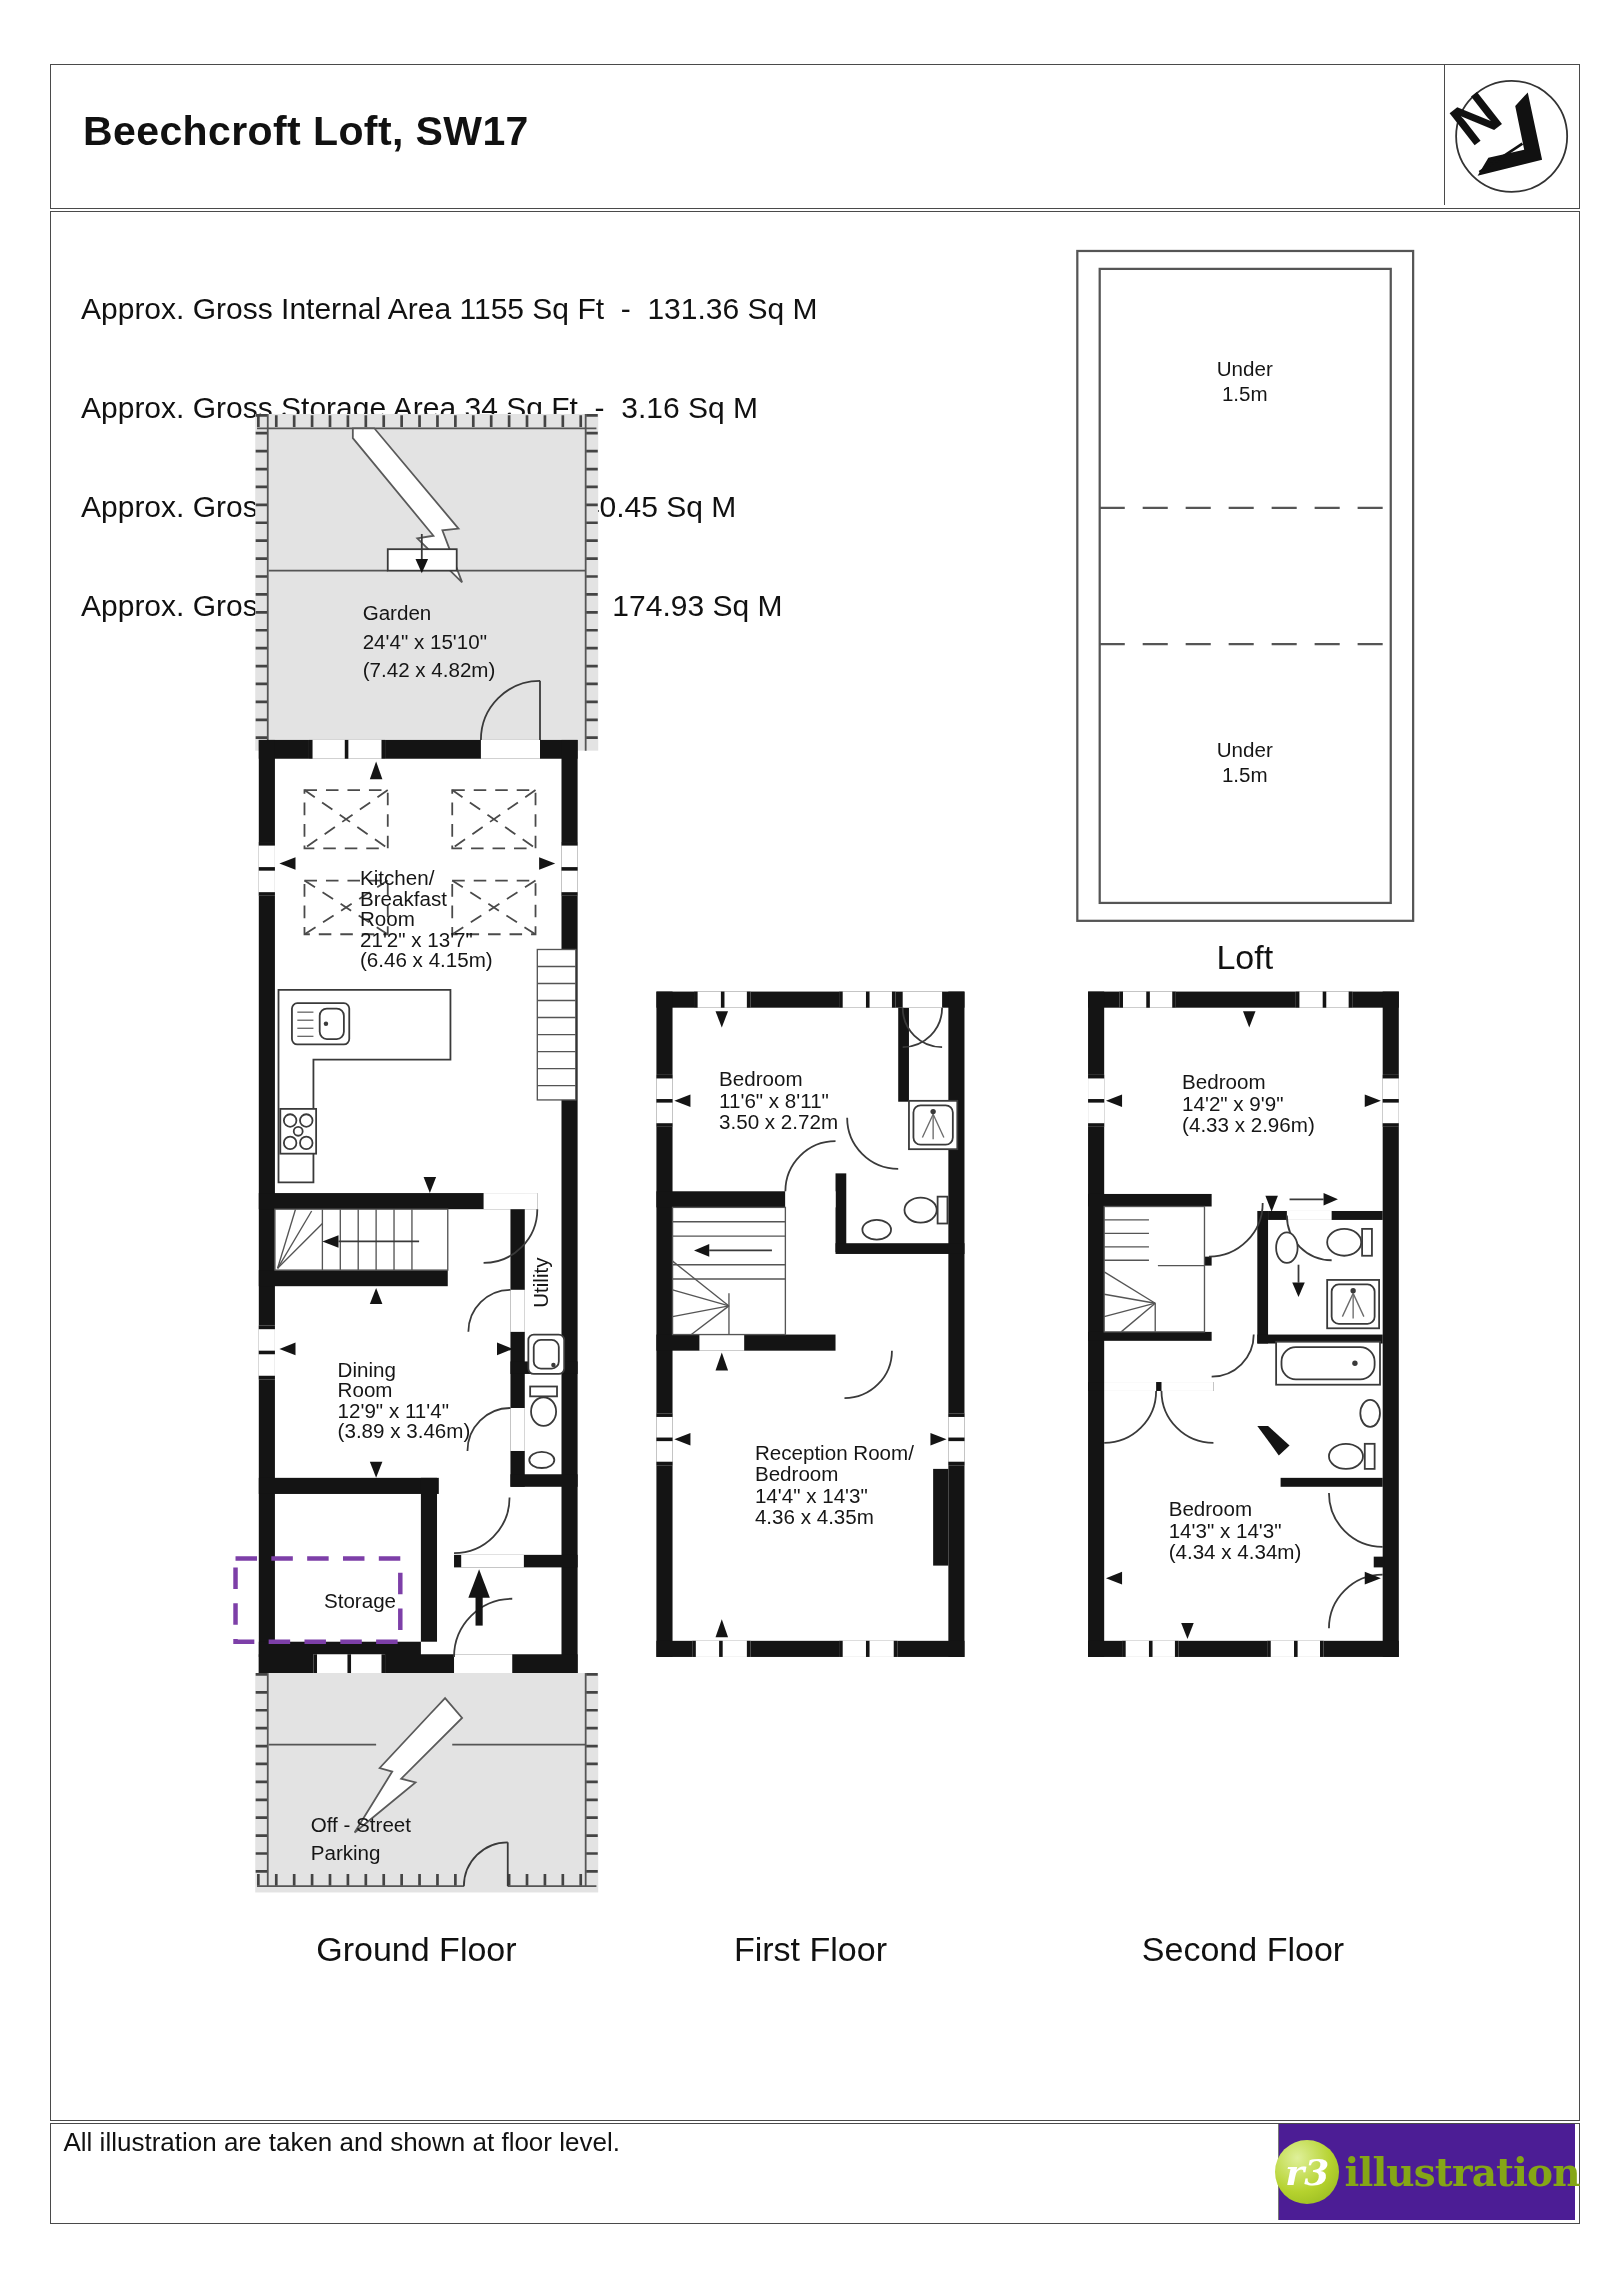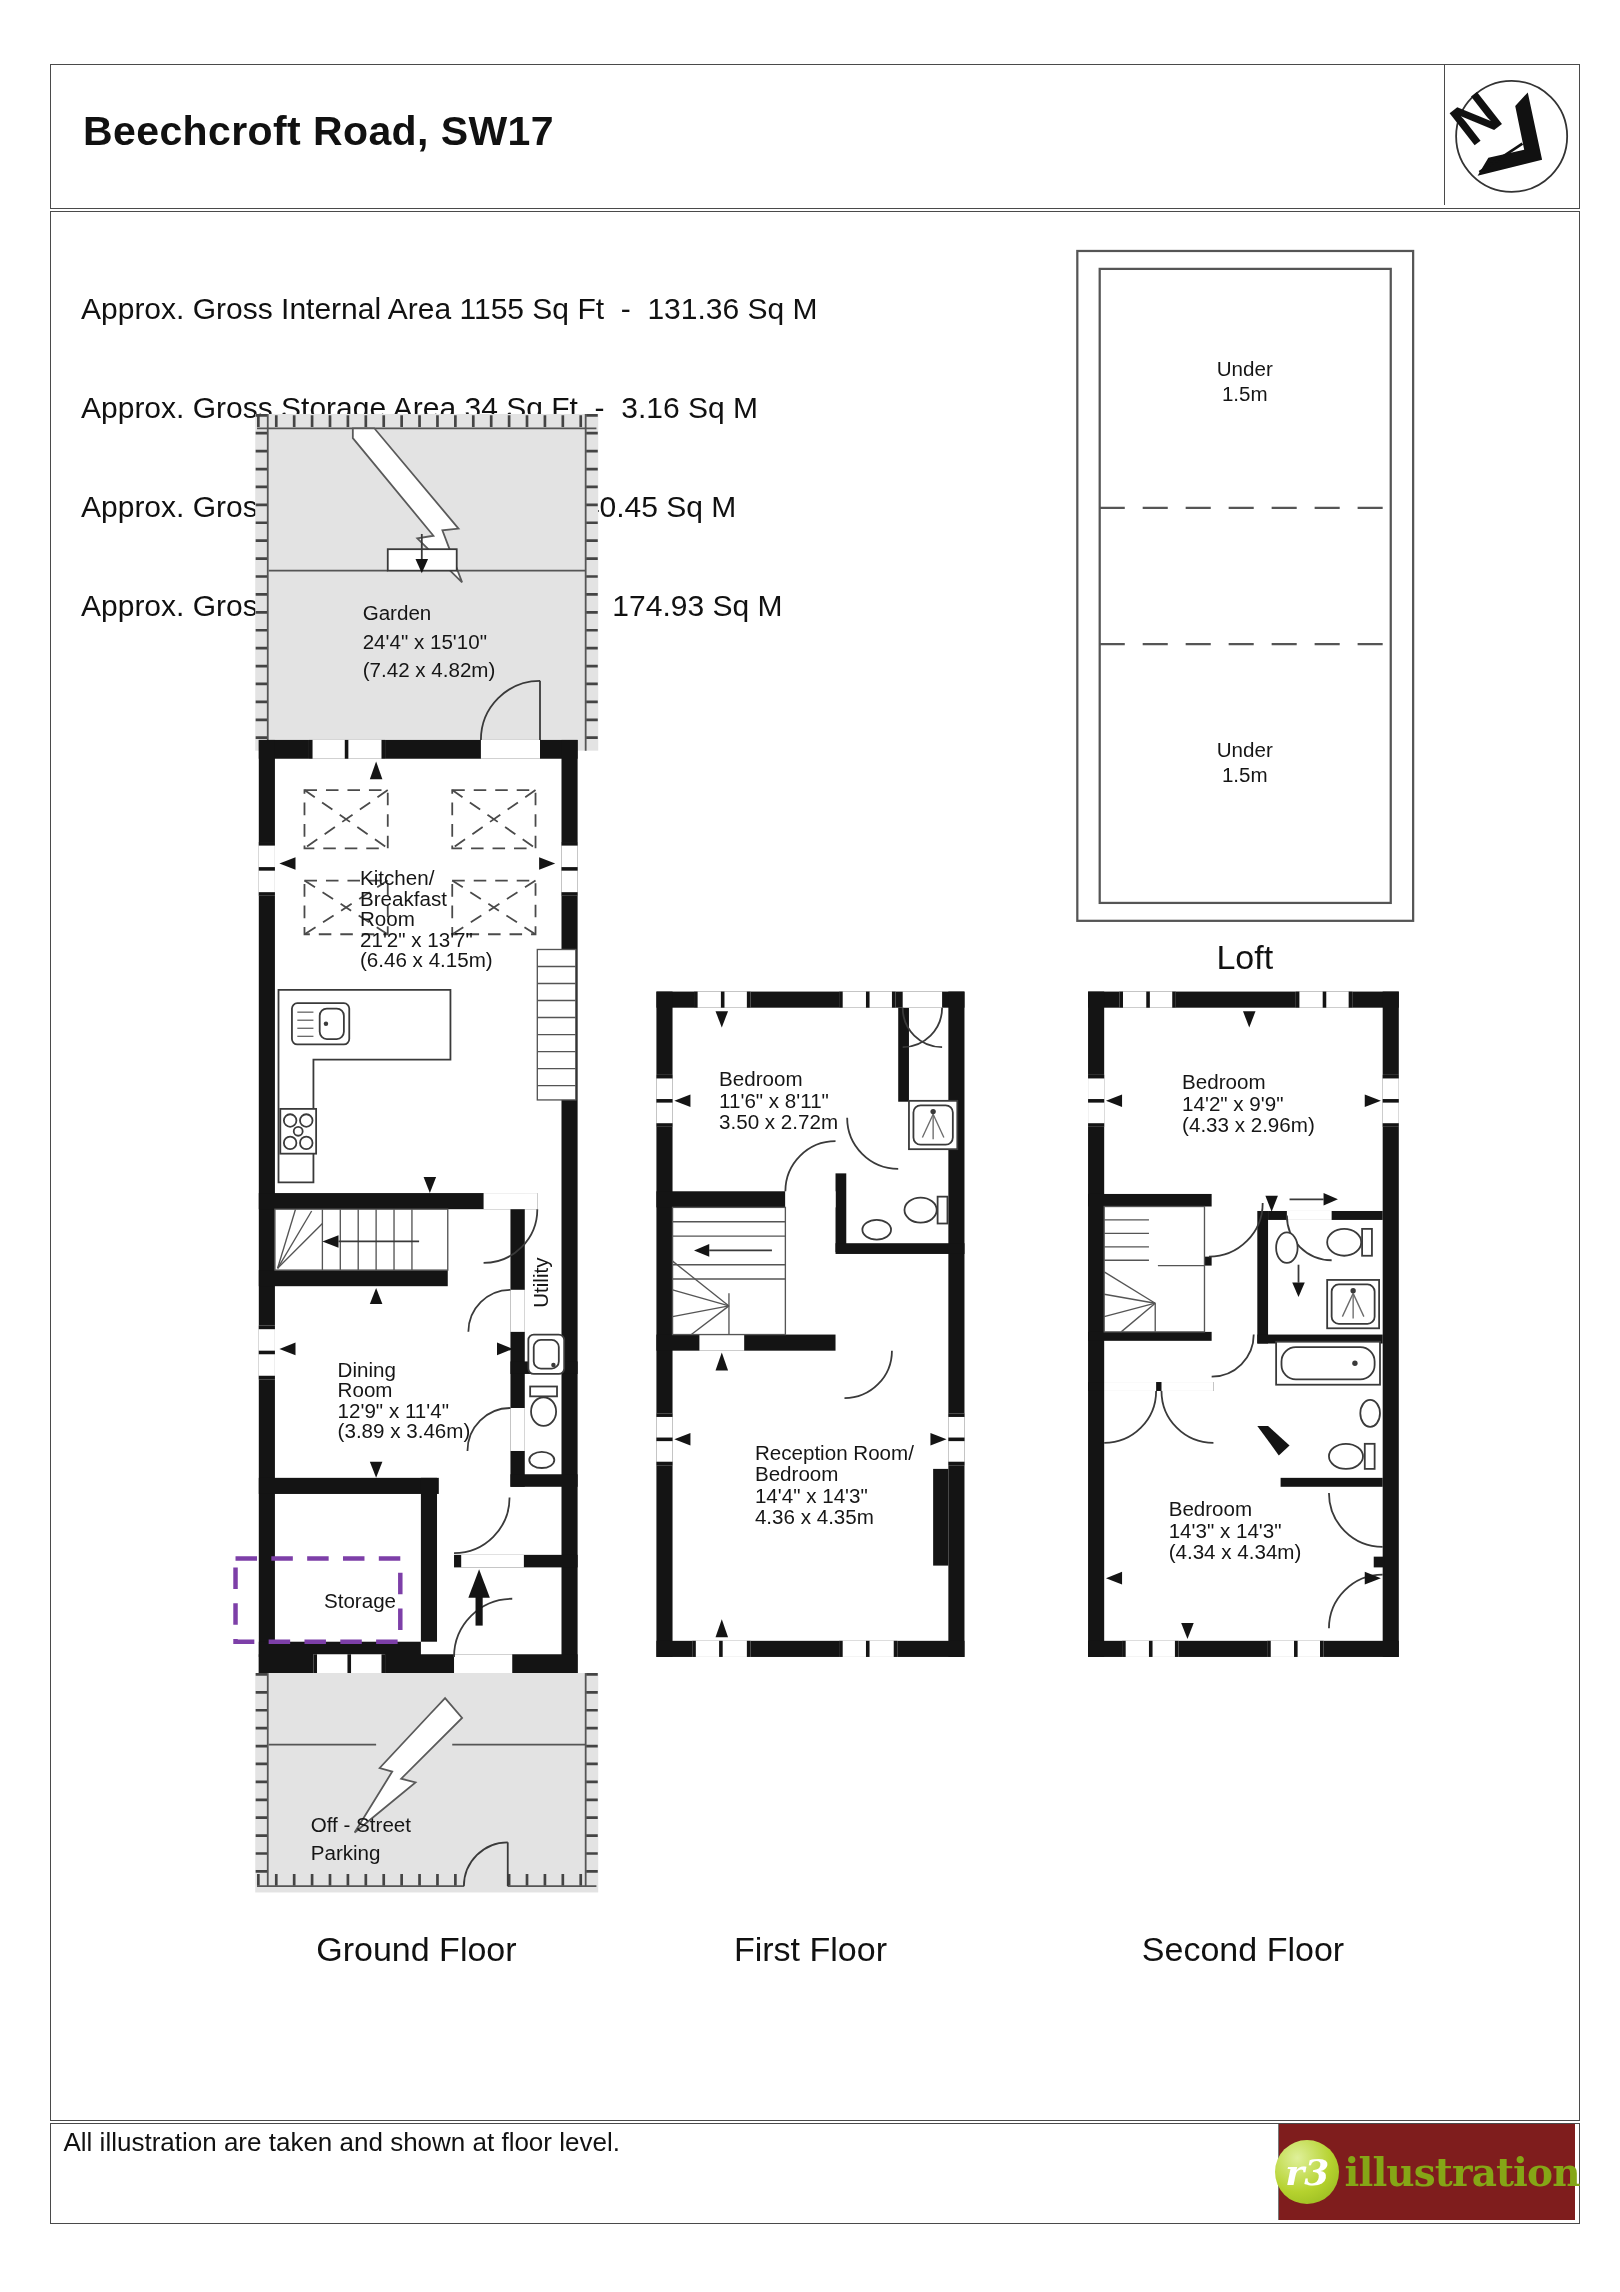--- a/index.html
+++ b/index.html
@@ -7,21 +7,21 @@
         font-family:"Liberation Sans",sans-serif;color:#111;overflow:hidden;}
   .box{position:absolute;border:1.8px solid #4a4a4a;background:#fff;}
   #header-box{left:50px;top:64px;width:1528px;height:143px;}
   #main-box{left:50px;top:211px;width:1528px;height:1908px;border-width:0.9px;}
   #footer-box{left:50px;top:2123px;width:1528px;height:99px;border-width:0.9px;}
   #page-title{position:absolute;left:32px;top:43px;font-size:41px;font-weight:bold;letter-spacing:0.4px;}
   #compass-cell{position:absolute;right:0;top:0;width:134px;height:140px;border-left:1.8px solid #4a4a4a;}
   #area-block{position:absolute;left:81px;top:226px;font-size:30px;line-height:33px;white-space:pre;}
   #footer-text{position:absolute;left:12.5px;top:4.5px;font-size:26px;line-height:27px;}
   #logo-cell{position:absolute;right:3.6px;top:0;width:296px;height:96px;border-left:0.9px solid #777;
-             display:flex;align-items:center;justify-content:center;gap:5.4px;background:#7f1d1d;}
+             display:flex;align-items:center;justify-content:center;gap:5.4px;background:#4c1d95;}
   #logo-mark{width:64px;height:64px;border-radius:50%;flex:0 0 auto;
              background:radial-gradient(circle at 35% 28%,#dff09a,#b5d22e 55%,#8fb31c);
              display:flex;align-items:center;justify-content:center;
              color:#fff;font:italic bold 36px "DejaVu Serif",serif;}
   #logo-word{font:bold 39px "DejaVu Serif",serif;color:#85a616;letter-spacing:-0.9px;}
   svg{position:absolute;left:0;top:0;}
   .wall{fill:#141414;}
   .gap{fill:#ffffff;}
   .tick{fill:#141414;}
   .thin{fill:#fff;stroke:#3a3a3a;stroke-width:2;}
@@ -40,21 +40,21 @@
   .dashline{fill:none;stroke:#555;stroke-width:2.5;stroke-dasharray:28 20;}
   .storage{fill:none;stroke:#7d3fa8;stroke-width:5;stroke-dasharray:24 16;}
   .tread{stroke:#555;stroke-width:1.5;}
 </style>
 </head>
 <body>
 
 <div id="page">
 
   <div id="header-box" class="box">
-    <div id="page-title">Beechcroft Road, SW17</div>
+    <div id="page-title">Beechcroft Loft, SW17</div>
     <div id="compass-cell"></div>
   </div>
 
   <div id="main-box" class="box"></div>
 
   <div id="area-block">
     <div>Approx. Gross Internal Area 1155 Sq Ft  -  131.36 Sq M</div>
     <div>Approx. Gross Storage Area 34 Sq Ft  -  3.16 Sq M</div>
     <div>Approx. Gross Loft Area 435 Sq Ft  -  40.45 Sq M</div>
     <div>Approx. Gross Total Area 1883 Sq Ft  -  174.93 Sq M</div>

